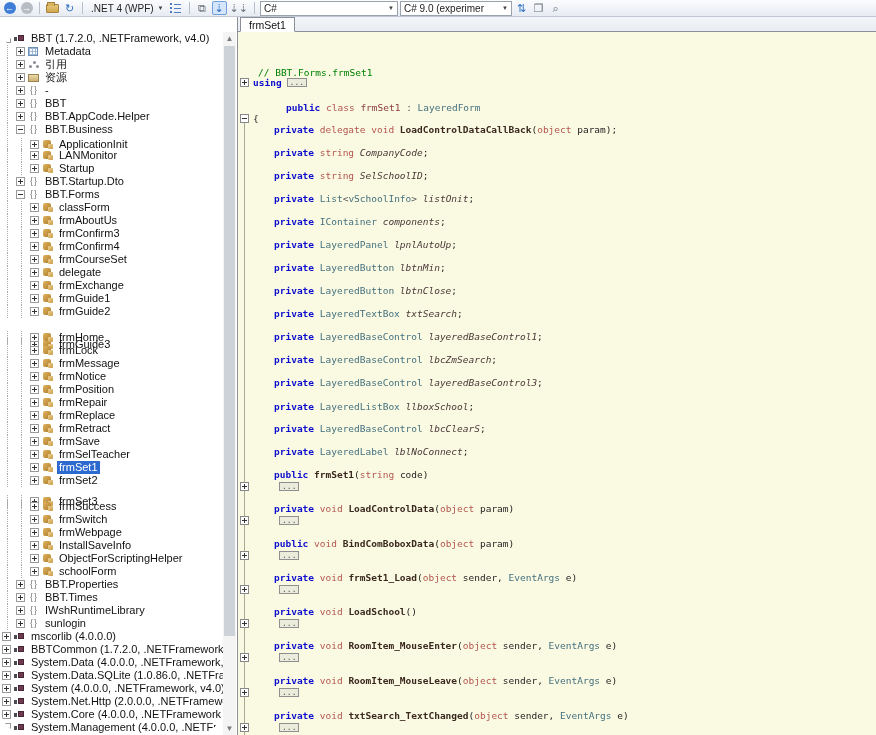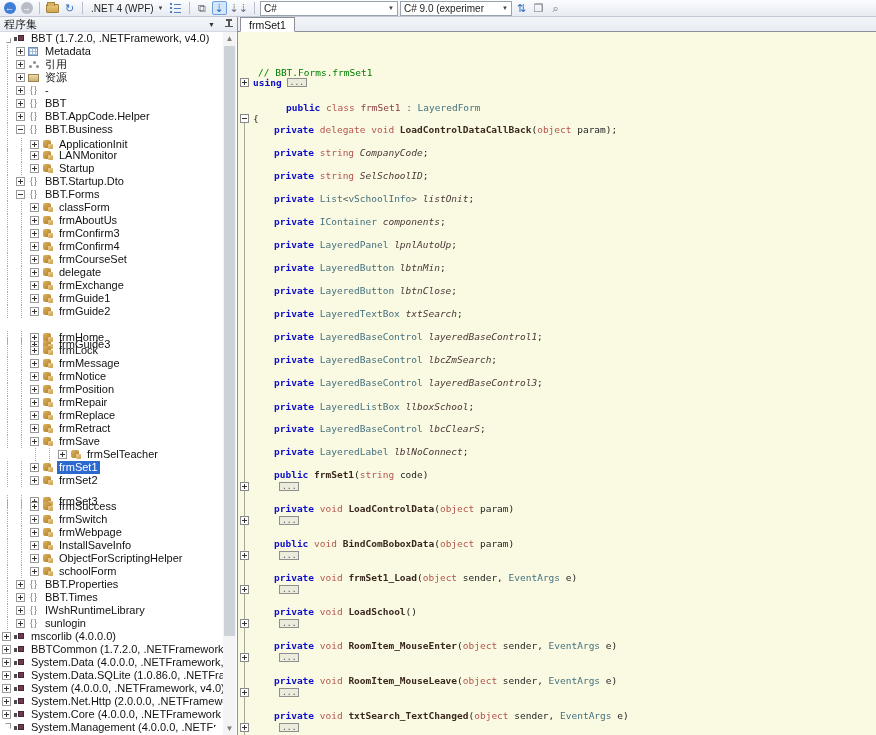--- a/index.html
+++ b/index.html
@@ -164,30 +164,20 @@
       </div>
       <div class="tbtn">
         <span class="glyph-gray">❐</span>
       </div>
       <div class="tbtn">
         <span class="glyph-gray">⌕</span>
       </div>
     </div>
 
   <div id="left-panel">
-    <div id="panel-header">
-      <span>程序集</span>
-      <span class="spacer"></span>
-      <span class="hdr-arrow">▼</span>
-      <span class="pin-glyph">
-          <i style="left:1px;top:0;width:6px;height:2px;"></i>
-          <i style="left:3px;top:2px;width:2px;height:5px;"></i>
-          <i style="left:0;top:7px;width:8px;height:1px;"></i>
-        </span>
-    </div>
     <div id="tree">
         <div class="trow" style="top: 0px;">
           <span class="expander">
             <i></i>
           </span>
           <span class="ticon ic-assembly">
             <span class="sq1" style="position: absolute; left: 0px; top: 4px; width: 3px; height: 4px; background: rgb(74, 74, 82);"></span>
             <span class="sq2" style="position: absolute; left: 4px; top: 2px; width: 6px; height: 6px; background: rgb(110, 58, 80); border: 1px solid rgb(71, 38, 52);"></span>
           </span>
           <span class="label">BBT (1.7.2.0, .NETFramework, v4.0)</span>
@@ -558,21 +548,21 @@
           <span class="expander">
             <i></i>
             <b></b>
           </span>
           <span class="ticon ic-class">
             <span class="c1"></span>
             <span class="c2"></span>
           </span>
           <span class="label">frmSave</span>
         </div>
-        <div class="trow" style="top: 416px; padding-left: 28px;">
+        <div class="trow" style="top: 416px;">
           <span class="guide"></span>
           <span class="guide"></span>
           <span class="expander">
             <i></i>
             <b></b>
           </span>
           <span class="ticon ic-class">
             <span class="c1"></span>
             <span class="c2"></span>
           </span>

